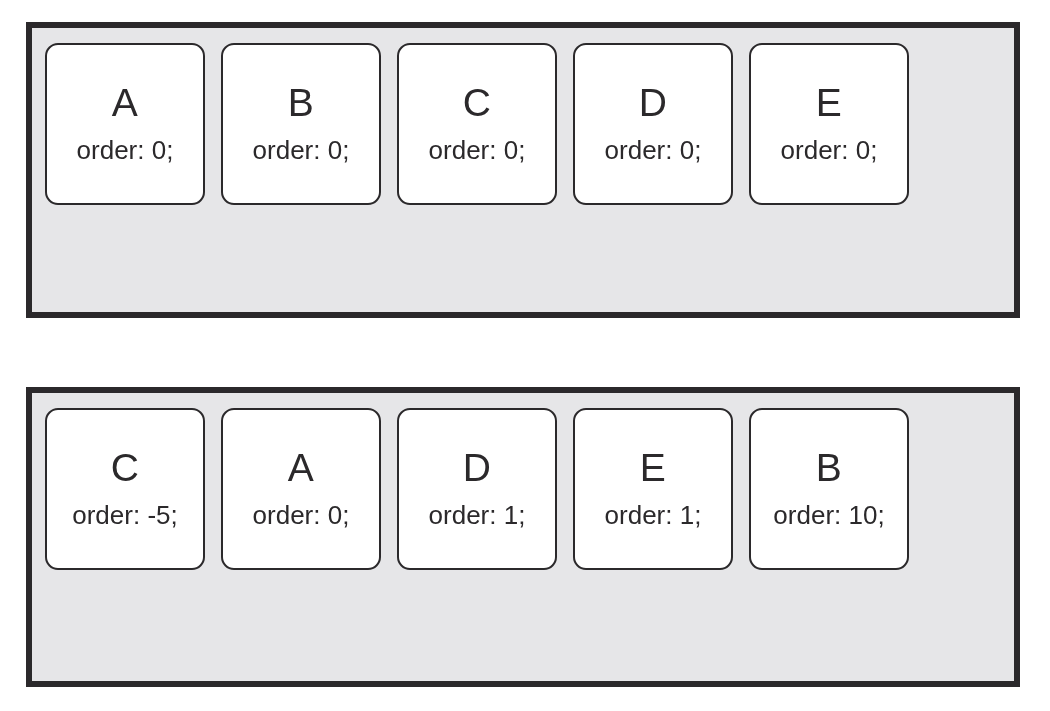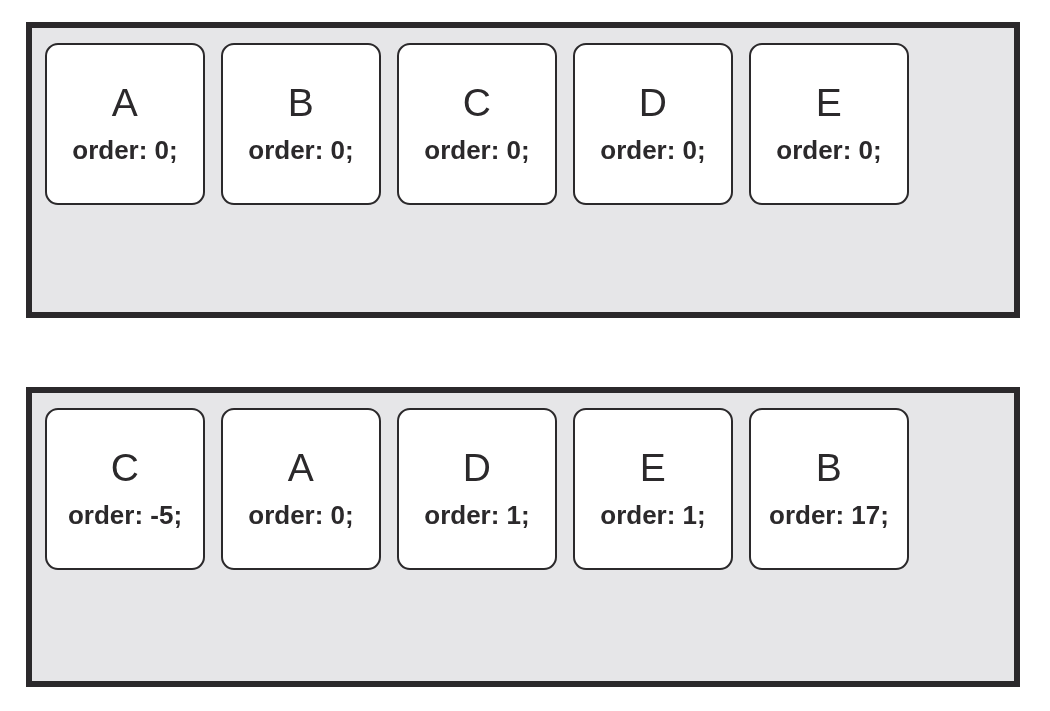--- a/index.html
+++ b/index.html
@@ -53,21 +53,21 @@
   .flex-item .letter {
     font-size: 39px;
     line-height: 1.05;
     font-weight: 400;
     letter-spacing: 0.5px;
   }
   .flex-item .rule {
     margin-top: 12px;
     font-size: 26px;
     line-height: 1.15;
-    font-weight: 700;
+    font-weight: 400;
   }
 </style>
 </head>
 <body>
 
 <div class="stage">
 
   <div class="flex-container first">
     <div class="flex-item">
       <div class="letter">A</div>
@@ -103,17 +103,17 @@
     <div class="flex-item">
       <div class="letter">D</div>
       <div class="rule">order: 1;</div>
     </div>
     <div class="flex-item">
       <div class="letter">E</div>
       <div class="rule">order: 1;</div>
     </div>
     <div class="flex-item">
       <div class="letter">B</div>
-      <div class="rule">order: 17;</div>
+      <div class="rule">order: 10;</div>
     </div>
   </div>
 
 </div>
 
 </body></html>

